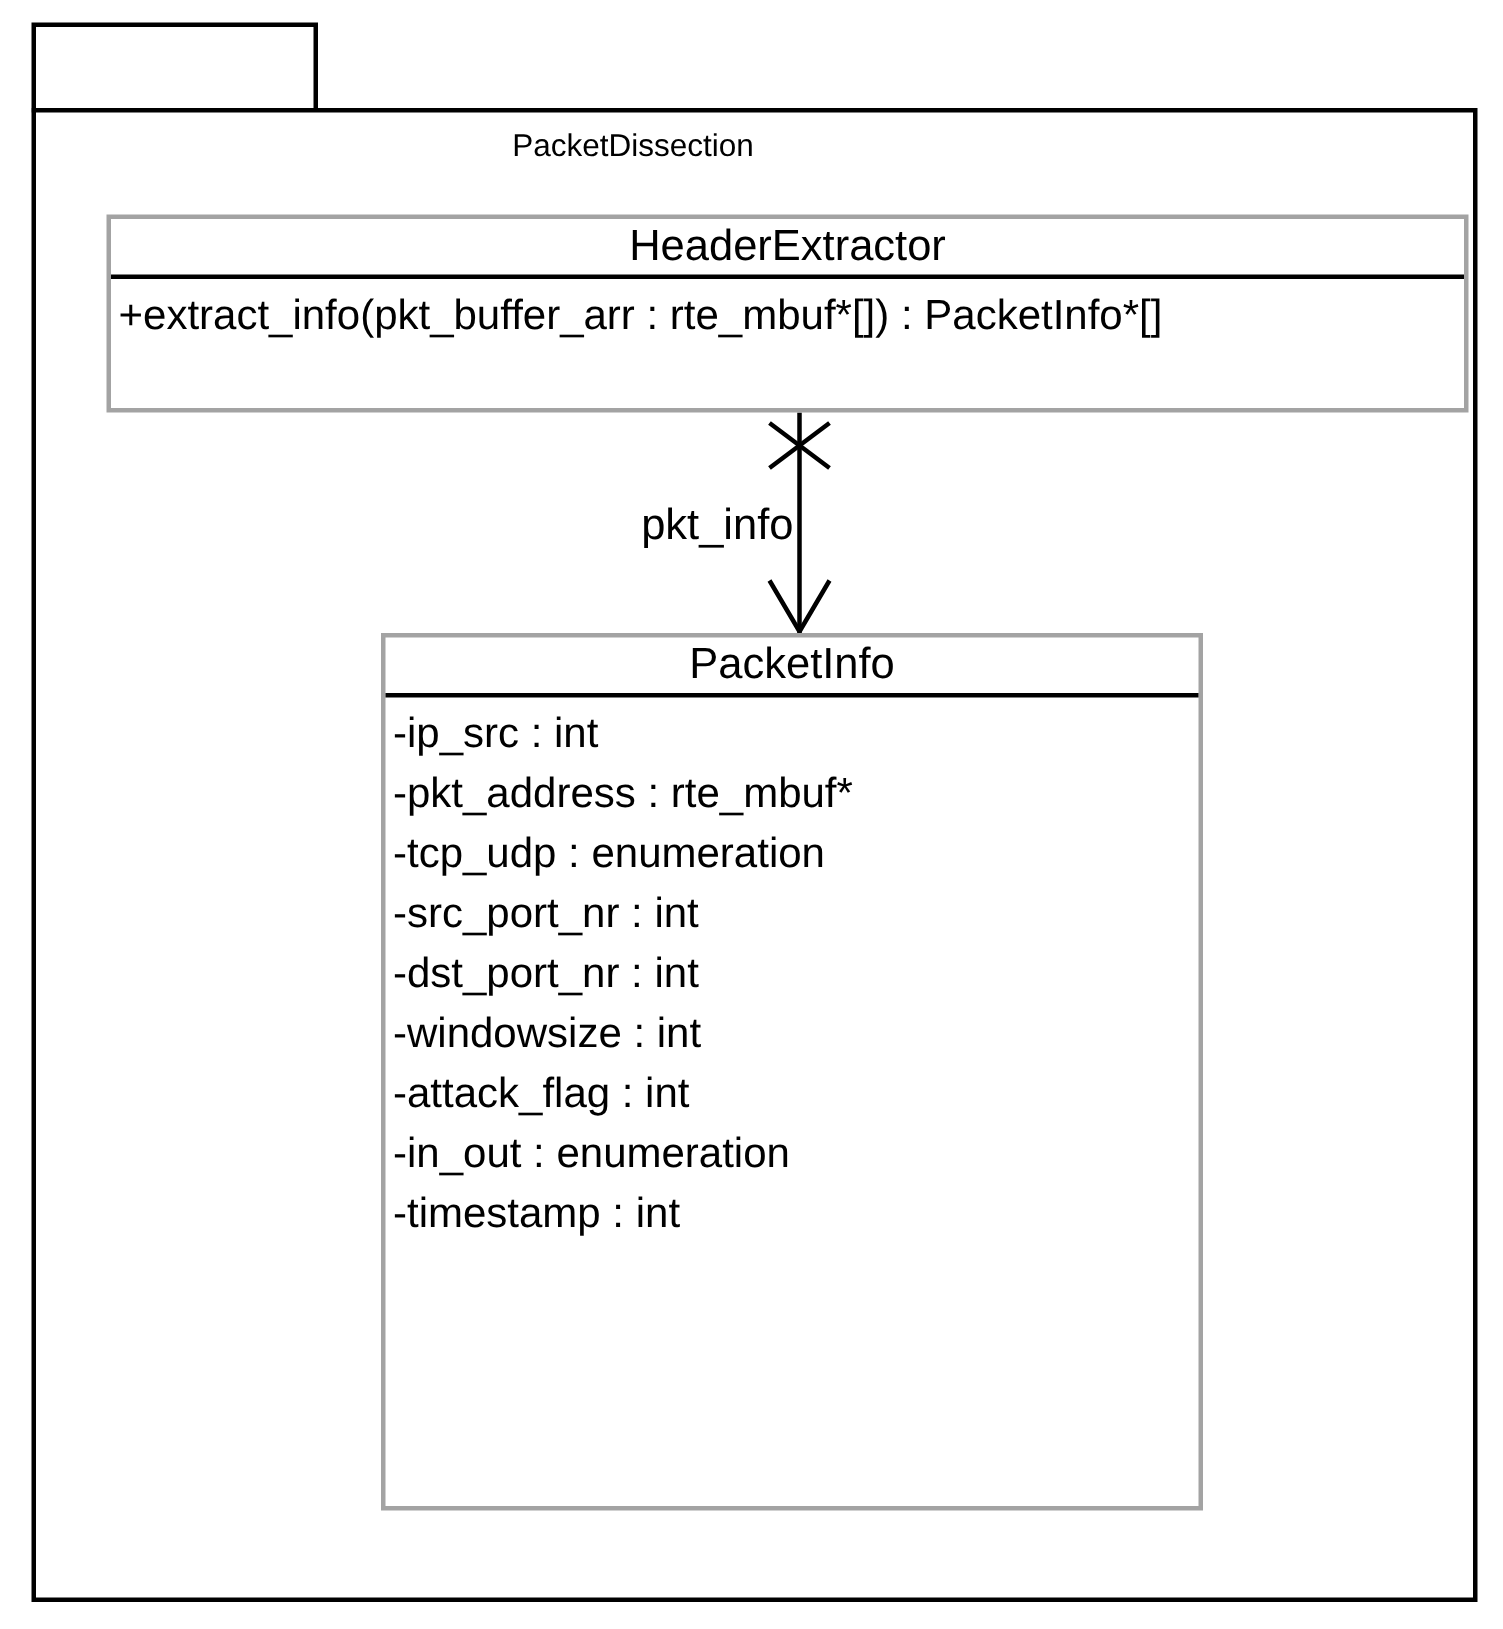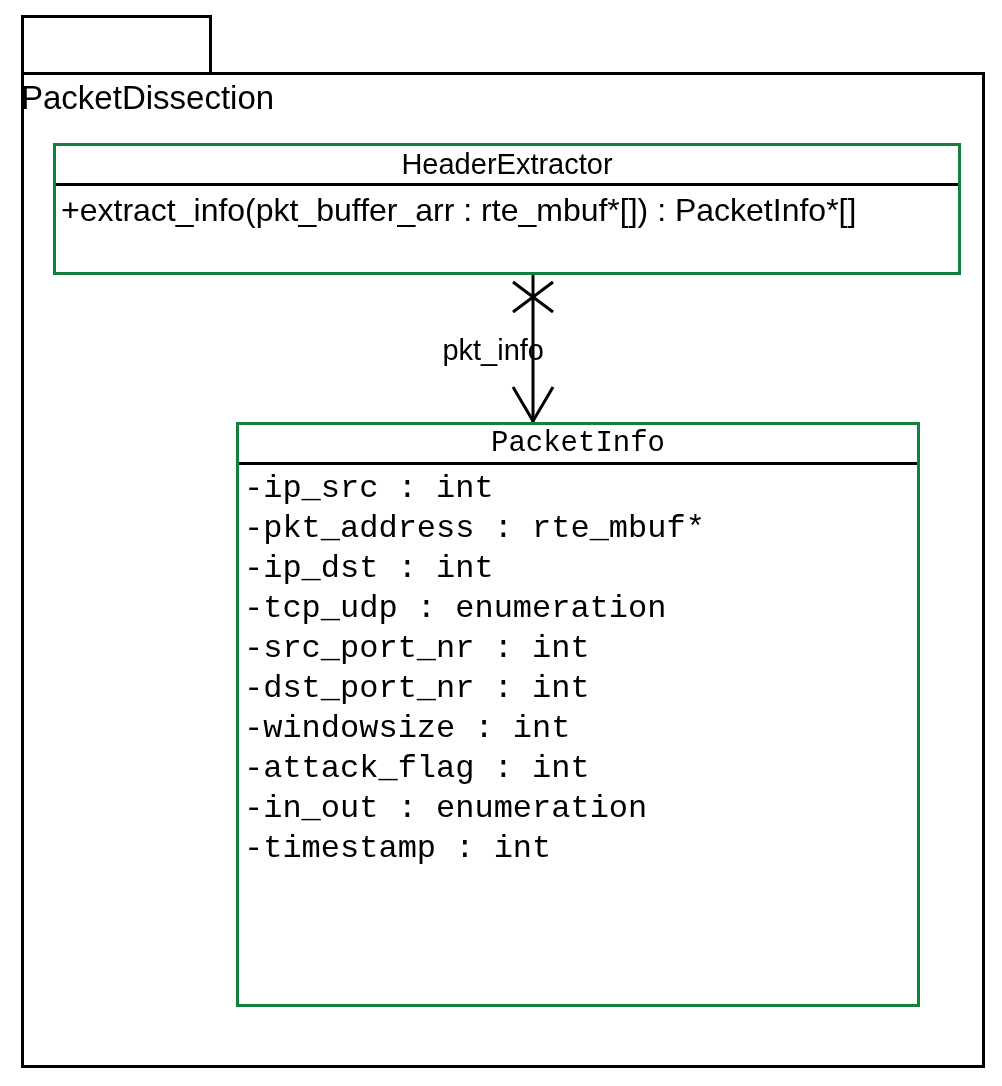--- a/index.html
+++ b/index.html
@@ -29,61 +29,63 @@
     left: 21px; top: 72px;
     width: 964px; height: 996px;
     border: 3px solid #000;
     box-sizing: border-box;
     background: #ffffff;
   }
   .package-title {
     position: absolute;
     left: 21px; top: 80px;
     width: 802px;
-    font-size: 33px;
+    text-align: center;
+    font-size: 21px;
     line-height: 36px;
   }
   .class-box {
     position: absolute;
-    border: 3px solid #15803d;
+    border: 3px solid #a3a3a3;
     box-sizing: border-box;
     background: #ffffff;
+    margin-left: 18px;
   }
   .class-box.header-extractor {
     left: 53px; top: 143px;
     width: 908px; height: 132px;
   }
   .class-box.packet-info {
     left: 236px; top: 422px;
-    width: 684px; height: 585px; font-family: Liberation Mono, monospace;
+    width: 548px; height: 585px;
   }
   .class-title {
     border-bottom: 3px solid #000;
     text-align: center;
     font-size: 29px;
     line-height: 37px;
     height: 37px;
     overflow: hidden;
   }
   .class-members {
     padding: 4px 5px;
-    font-size: 32px;
+    font-size: 28px;
   }
   .member {
     line-height: 40px;
     white-space: nowrap;
   }
   .connector {
     position: absolute;
     left: 480px; top: 275px;
     width: 120px; height: 150px;
   }
   .assoc-label {
     position: absolute;
-    left: 344px; top: 333px;
+    left: 329px; top: 333px;
     width: 200px;
     text-align: right;
     font-size: 29px;
     line-height: 34px;
   }
 </style>
 </head>
 <body>
 
 <div class="canvas">
@@ -104,21 +106,20 @@
     <path d="M 33 7 L 73 37 M 73 7 L 33 37" stroke="#000" stroke-width="3" fill="none"></path>
     <path d="M 33 112 L 53 146 L 73 112" stroke="#000" stroke-width="3" fill="none"></path>
   </svg>
   <div class="assoc-label">pkt_info</div>
 
   <div class="class-box packet-info">
     <div class="class-title">PacketInfo</div>
     <div class="class-members">
       <div class="member">-ip_src : int</div>
       <div class="member">-pkt_address : rte_mbuf*</div>
-      <div class="member">-ip_dst : int</div>
       <div class="member">-tcp_udp : enumeration</div>
       <div class="member">-src_port_nr : int</div>
       <div class="member">-dst_port_nr : int</div>
       <div class="member">-windowsize : int</div>
       <div class="member">-attack_flag : int</div>
       <div class="member">-in_out : enumeration</div>
       <div class="member">-timestamp : int</div>
     </div>
   </div>
 

